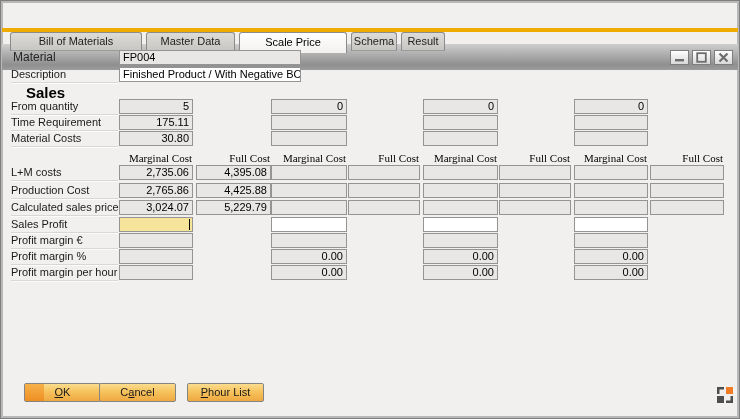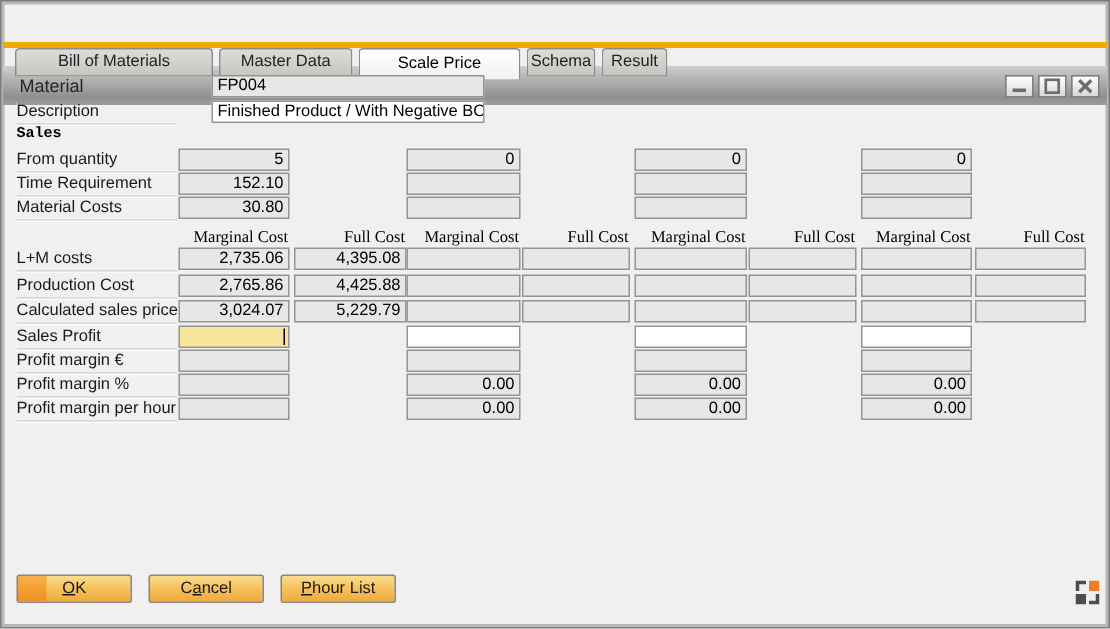--- a/index.html
+++ b/index.html
@@ -18,30 +18,30 @@
   .tabs{position:absolute;left:10px;top:32px;height:21px;display:flex;gap:4px;align-items:flex-start;}
   .tab{box-sizing:border-box;height:19px;border:1px solid #8b8b8b;border-bottom:1px solid #9a9a9a;
     border-radius:3px 3px 0 0;background:linear-gradient(180deg,#dedcd9,#c8c6c2);
     font-size:11px;color:#222;text-align:center;line-height:17px;}
   .tab.active{height:21px;background:linear-gradient(180deg,#fefefe,#f2f1ef);border-bottom:none;line-height:19px;color:#000;}
   .t1{width:132px}.t2{width:89px}.t3{width:108px}.t4{width:46px}.t5{width:44px}
   
   .row{position:absolute;left:0;width:740px;height:15px;}
   .lbl{position:absolute;left:11px;width:107px;height:15px;font-size:11px;line-height:15px;color:#1a1a1a;
     border-bottom:1px solid #d9d7d4;box-shadow:0 1px 0 rgba(255,255,255,.7);white-space:nowrap;}
-  .sec{position:absolute;left:11px;font-size:10px;font-weight:bold;color:#000;font-family:Liberation Mono, monospace;}
+  .sec{position:absolute;left:26px;font-size:15px;font-weight:bold;color:#000;}
   .fld{position:absolute;box-sizing:border-box;height:15px;border:1px solid #949494;background:#e8e7e5;
     font-size:11px;line-height:13px;text-align:right;padding:0 3px;color:#000;white-space:nowrap;overflow:hidden;}
   .fld.white{background:#ffffff;}
   .fld.yellow{background:#f6e49b;}
   .caret{position:absolute;right:2px;top:1px;bottom:1px;width:1px;background:#000;}
   .hdr{position:absolute;box-sizing:border-box;height:13px;font-size:11px;text-align:right;color:#000;padding:0 1px;white-space:nowrap;font-family:Liberation Serif, serif;}
   .f1{left:119px;width:74px}.f2{left:196px;width:75px}.f3{left:271px;width:76px}.f4{left:348px;width:72px}
   .f5{left:423px;width:75px}.f6{left:499px;width:72px}.f7{left:574px;width:74px}.f8{left:650px;width:74px}
-  .fwide{left:119px;width:182px;text-align:left;margin-left:22px;}
+  .fwide{left:119px;width:182px;text-align:left;}
   
   .btn{position:absolute;top:383px;height:19px;width:77px;box-sizing:border-box;
     border:1px solid #848484;border-radius:2px;text-align:center;font-size:11px;line-height:17px;color:#1a1a1a;
     background:linear-gradient(180deg,#fbdd8e 0%,#f6c35e 45%,#efa940 100%);cursor:default;overflow:hidden;}
   .btn .mn{text-decoration:underline;}
   .btn .cap{position:relative;z-index:2;}
   .btn.default::before{content:"";position:absolute;left:0;top:0;bottom:0;width:19px;
     background:linear-gradient(180deg,#f7b14a,#ee8f22);z-index:1;}
   .grip{position:absolute;left:717px;top:387px;width:16px;height:16px;}
 </style>
@@ -92,21 +92,21 @@
 
   <div class="row" style="top:99px">
     <div class="lbl">From quantity</div>
     <div class="fld f1">5</div>
     <div class="fld f3">0</div>
     <div class="fld f5">0</div>
     <div class="fld f7">0</div>
   </div>
   <div class="row" style="top:115px">
     <div class="lbl">Time Requirement</div>
-    <div class="fld f1">152.10</div>
+    <div class="fld f1">175.11</div>
     <div class="fld f3"></div>
     <div class="fld f5"></div>
     <div class="fld f7"></div>
   </div>
   <div class="row" style="top:131px">
     <div class="lbl">Material Costs</div>
     <div class="fld f1">30.80</div>
     <div class="fld f3"></div>
     <div class="fld f5"></div>
     <div class="fld f7"></div>
@@ -179,21 +179,21 @@
     <div class="fld f7">0.00</div>
   </div>
   <div class="row" style="top:265px">
     <div class="lbl">Profit margin per hour</div>
     <div class="fld f1"></div>
     <div class="fld f3">0.00</div>
     <div class="fld f5">0.00</div>
     <div class="fld f7">0.00</div>
   </div>
 
-  <div class="btn default" style="left:11px">
+  <div class="btn default" style="left:24px">
     <span class="cap"><span></span><span class="mn">O</span><span>K</span></span>
   </div>
   <div class="btn" style="left:99px">
     <span class="cap"><span>C</span><span class="mn">a</span><span>ncel</span></span>
   </div>
   <div class="btn" style="left:187px">
     <span class="cap"><span></span><span class="mn">P</span><span>hour List</span></span>
   </div>
 
   <div class="grip">

